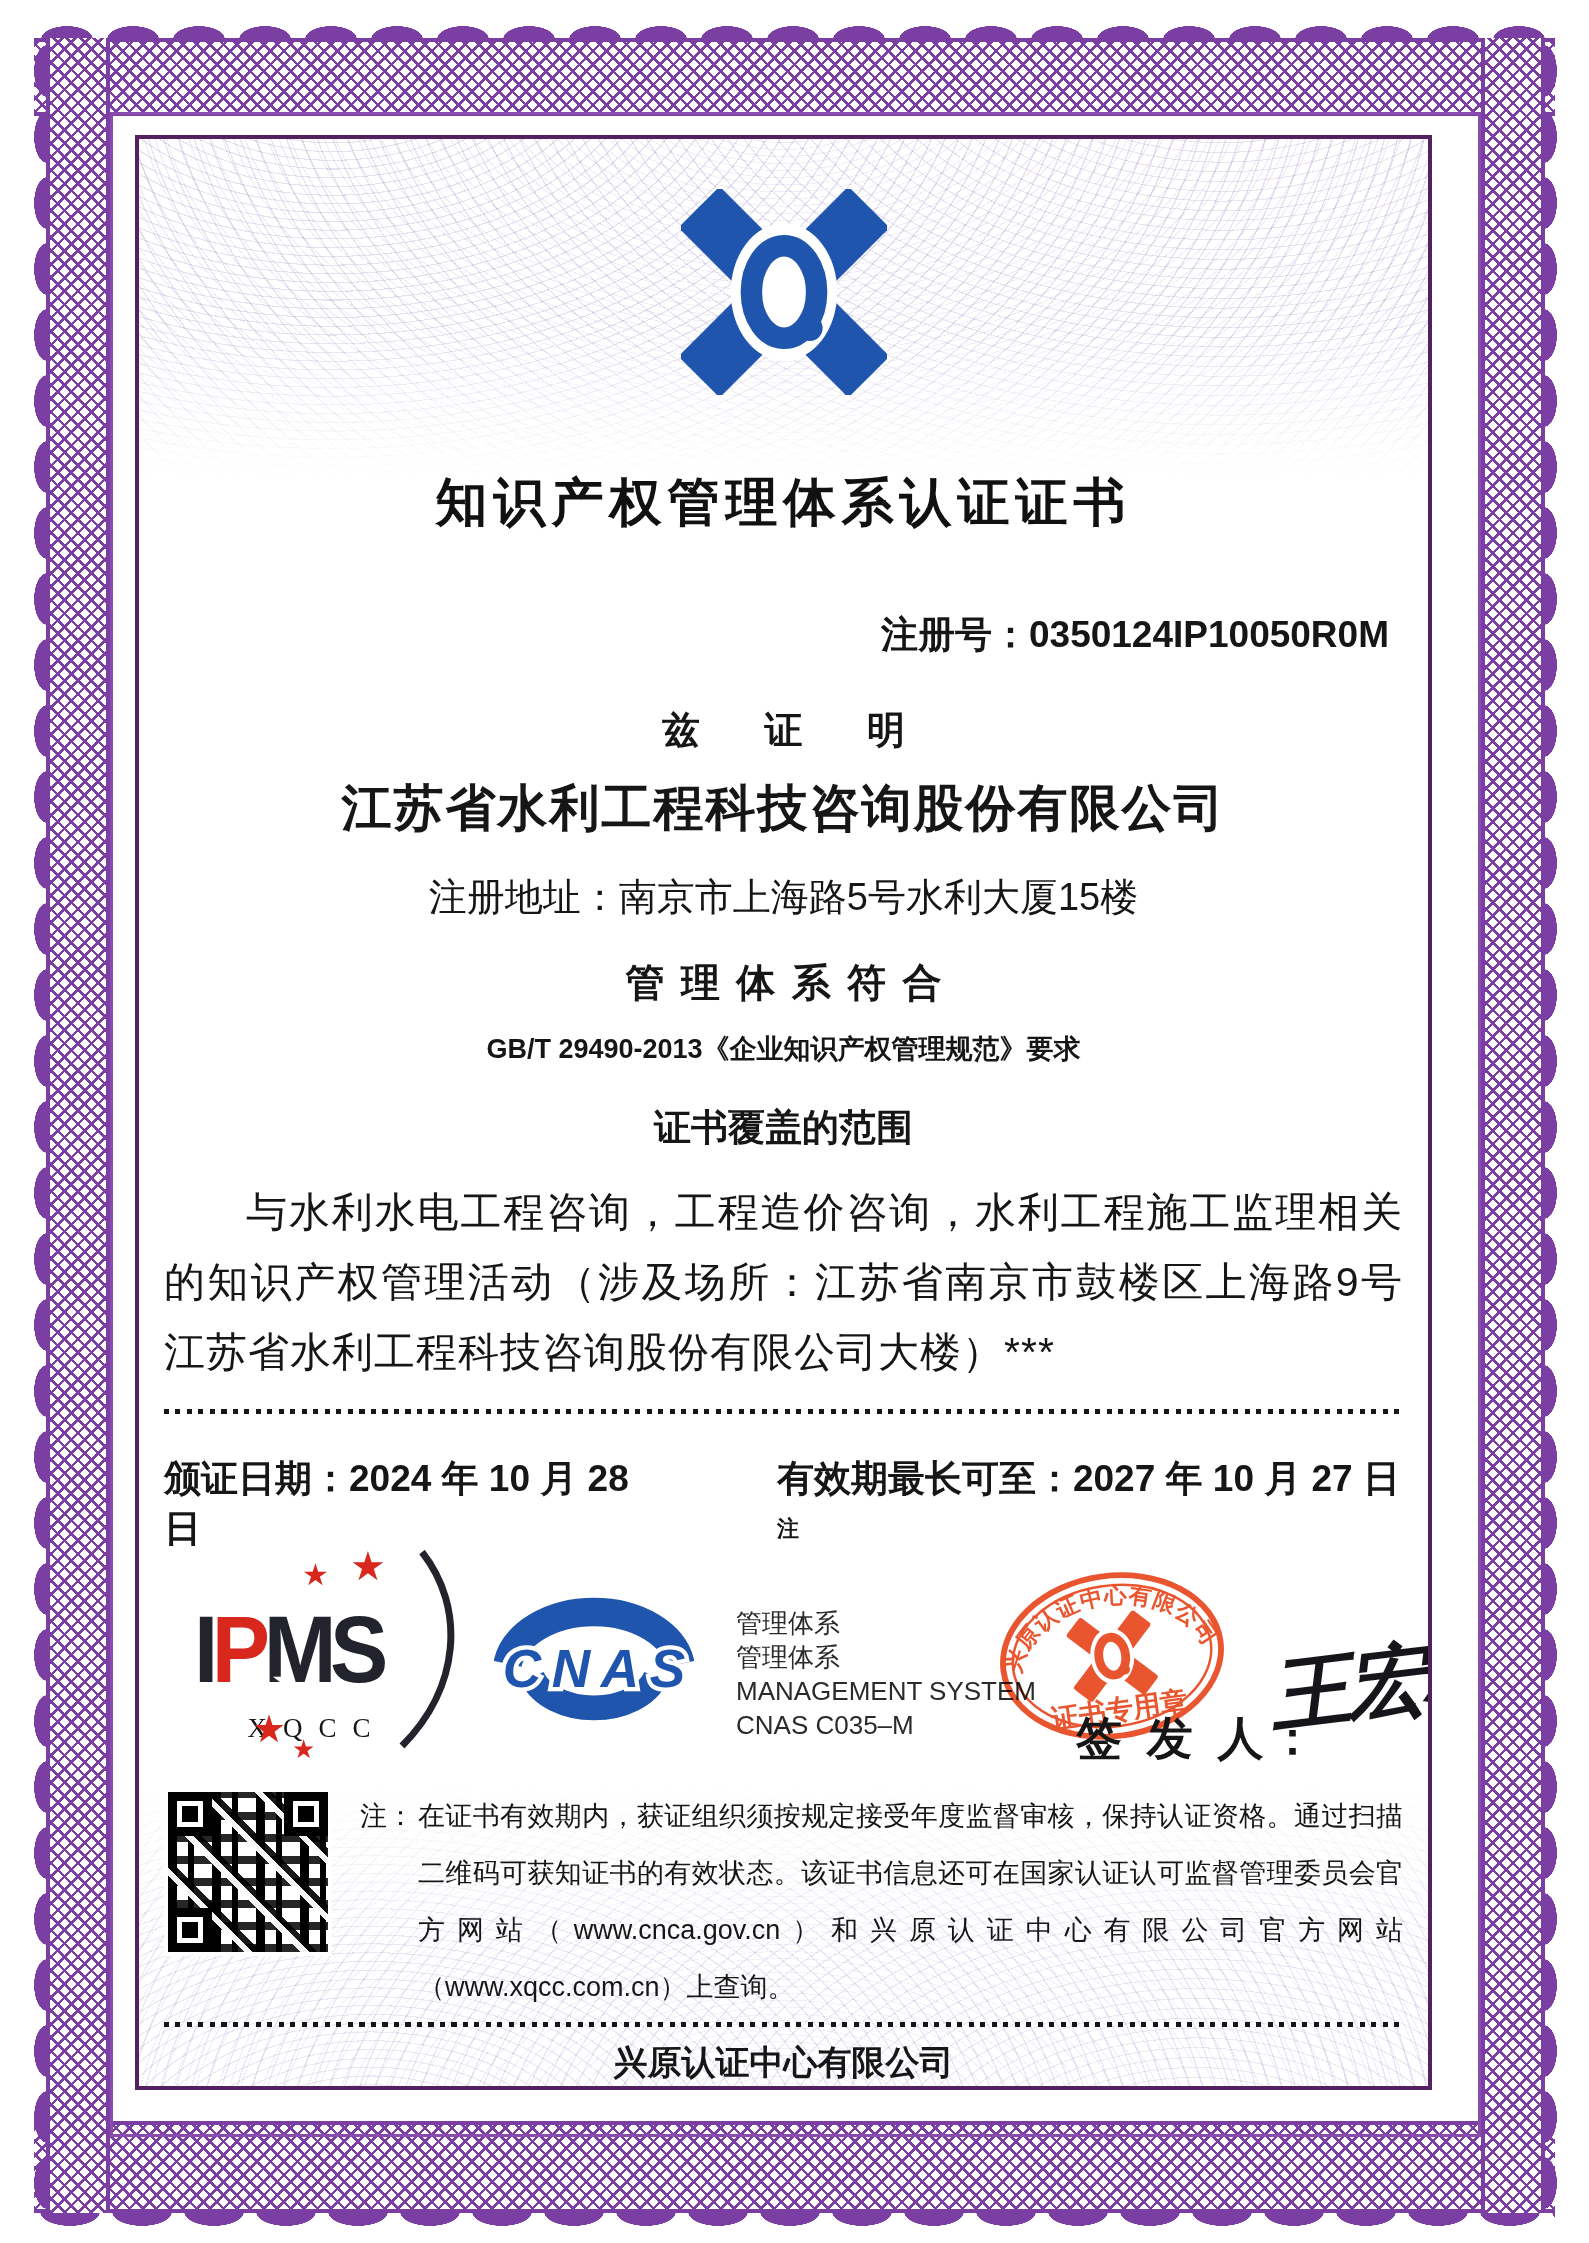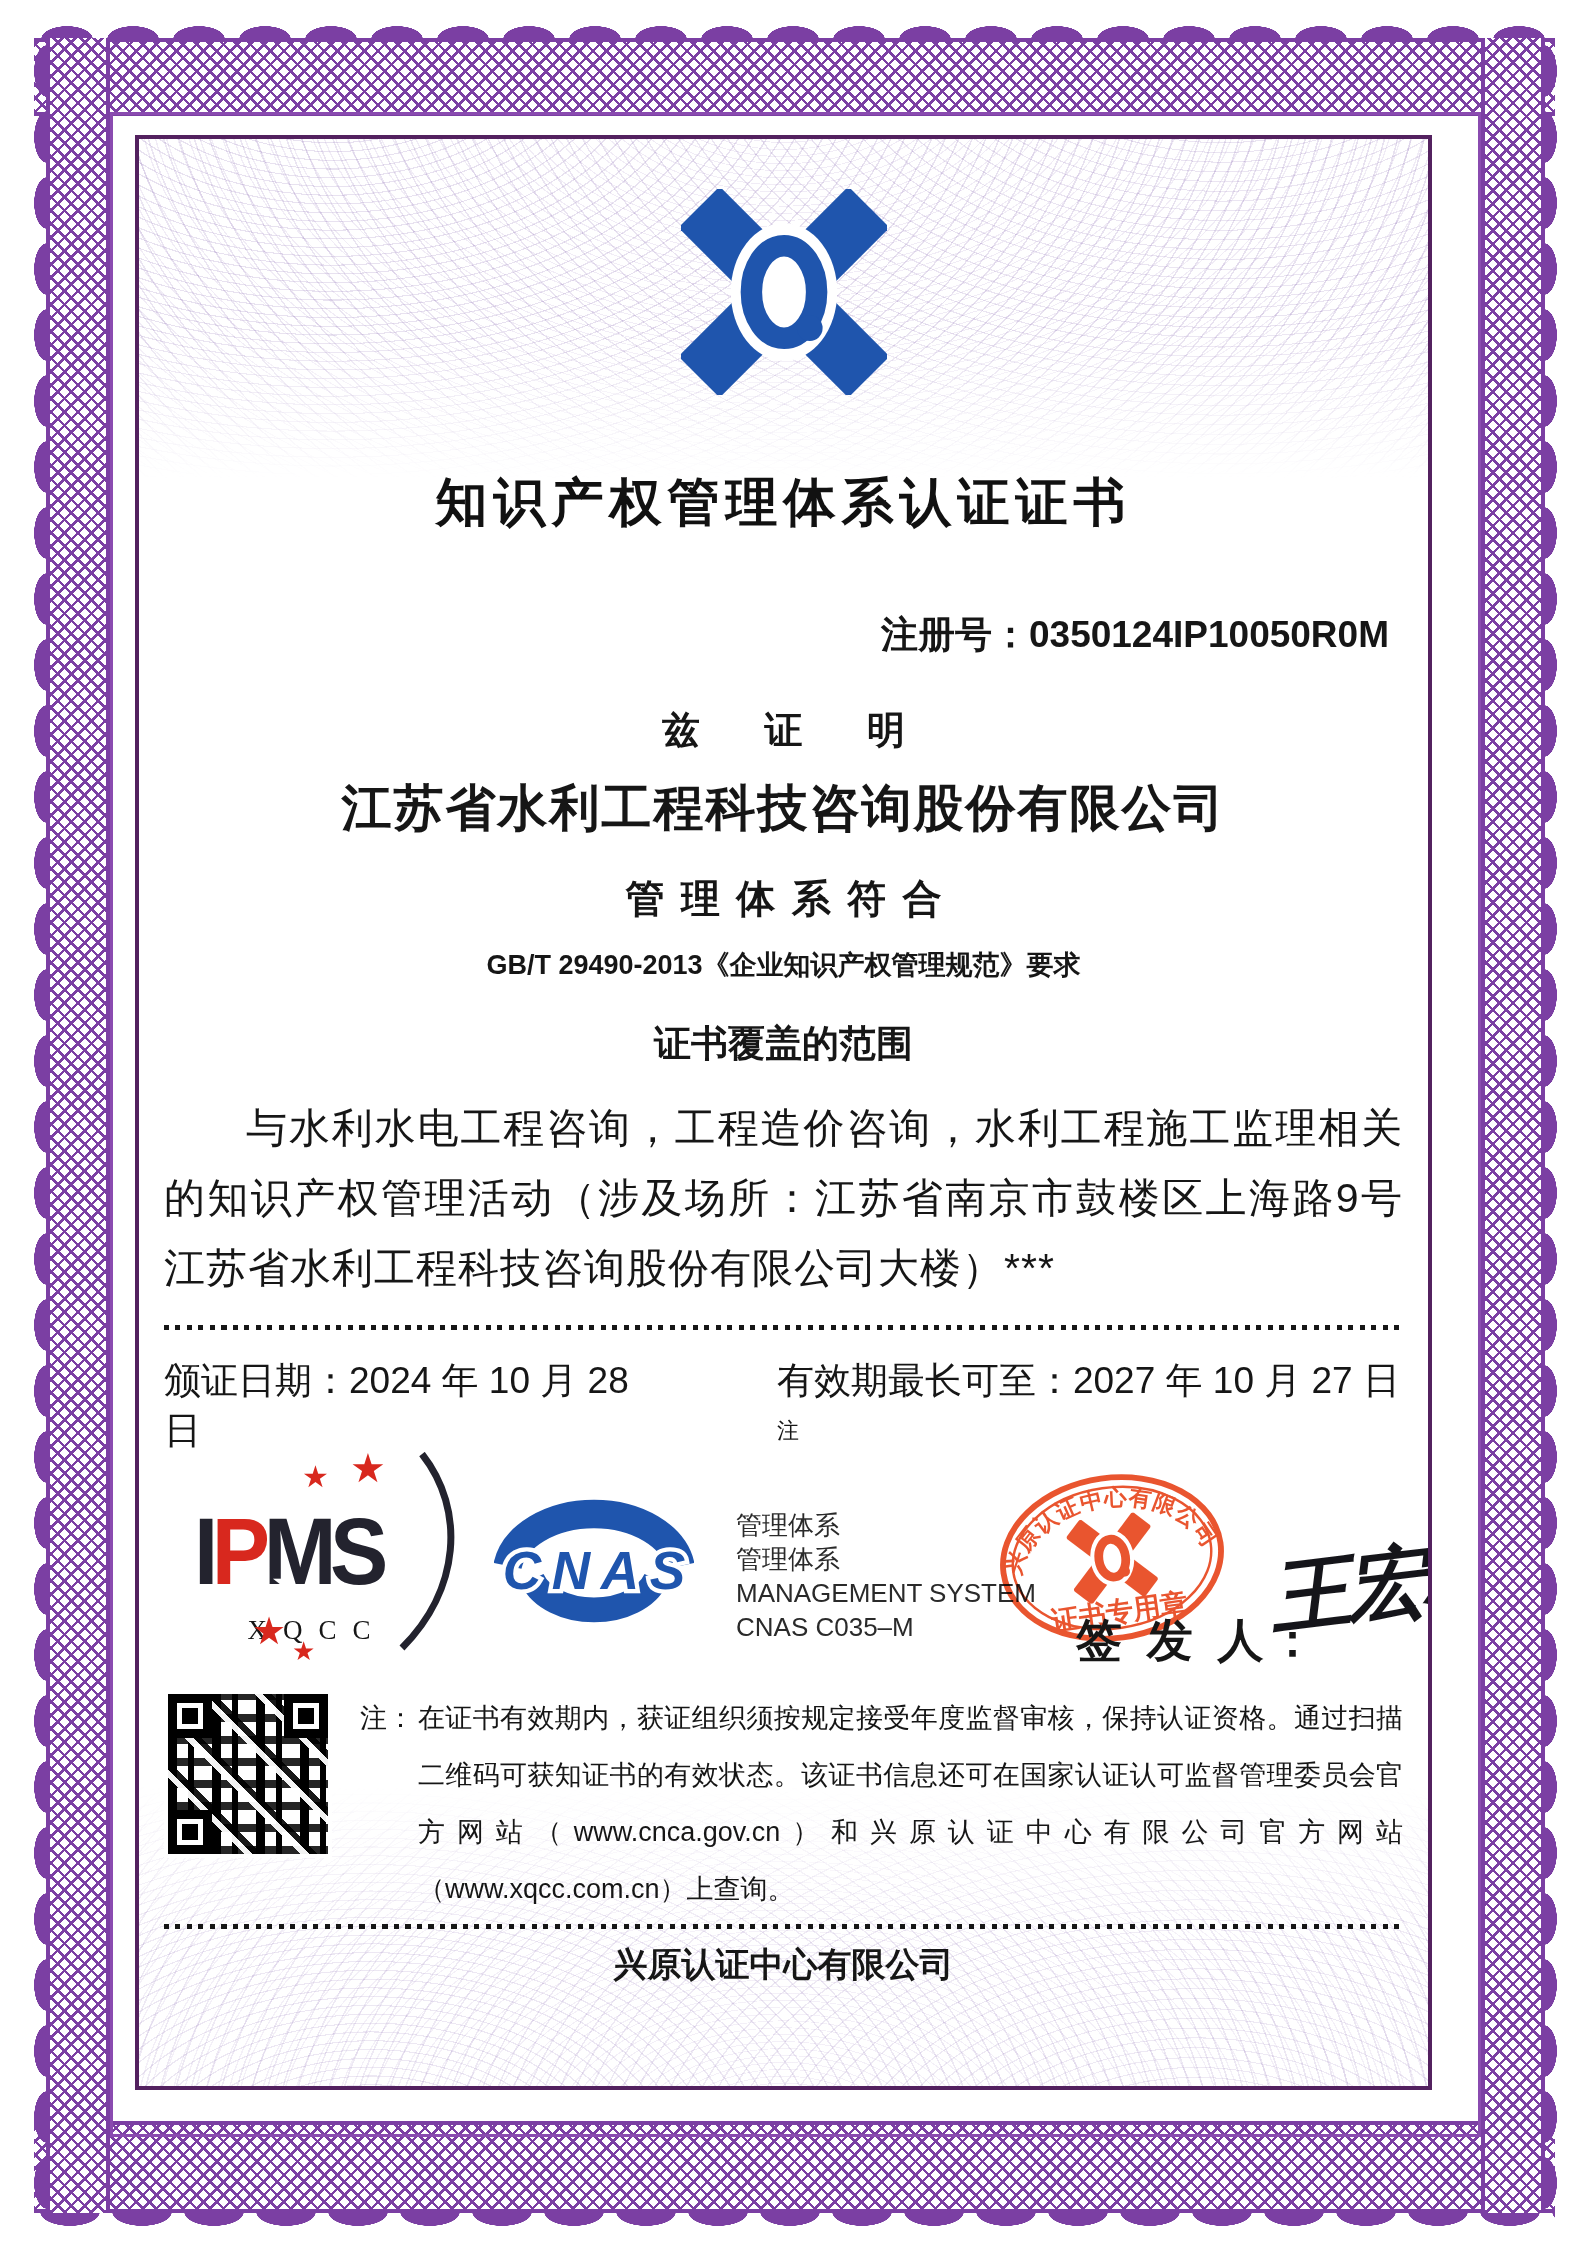--- a/index.html
+++ b/index.html
@@ -55,21 +55,21 @@
   .addr,.credit{text-align:center;font-size:38px;line-height:56px;font-weight:500;}
   .addr{margin-top:28px;}
   .credit{margin-top:12px;}
   .conform{margin-top:32px;text-align:center;font-size:39px;line-height:52px;font-weight:bold;letter-spacing:.42em;text-indent:.42em;}
   .standard{margin-top:12px;text-align:center;font-size:27px;line-height:56px;font-weight:bold;}
   .scope-title{margin-top:26px;text-align:center;font-size:37px;line-height:50px;font-weight:600;}
   .scope{margin:24px 0 0;font-size:41px;line-height:70px;font-weight:500;letter-spacing:1px;text-indent:2em;text-align:justify;}
   .dotted{height:5px;background:repeating-linear-gradient(90deg,#161616 0 5px,transparent 5px 11.5px);}
   .d1{margin-top:22px;}
   .d2{margin-top:6px;}
-  .dates{margin-top:26px;display:flex;font-size:37px;line-height:50px;font-weight:400;gap:24px;}
+  .dates{margin-top:40px;display:flex;font-size:37px;line-height:50px;font-weight:700;gap:24px;}
   .dates .valid{margin-left:92px;}
   .dates sup{font-size:22px;}
 
   
   .marks{position:relative;height:218px;margin-top:6px;}
   .ipms{position:absolute;left:30px;top:2px;width:250px;height:200px;}
   .ipms-word{position:relative;font-size:95px;line-height:95px;font-weight:900;letter-spacing:-7px;color:#23232e;margin-top:32px;transform:scaleX(.92);transform-origin:left;}
   .ipms-word .red{color:#d8281e;}
   .pstar{position:absolute;left:84px;top:30px;font-size:30px;color:#fff;letter-spacing:0;}
   .ipms-arc{position:absolute;left:60px;top:-20px;width:230px;height:200px;pointer-events:none;}
@@ -134,20 +134,21 @@
         <svg class="logo-top" viewBox="0 0 240 240">
             <use href="#xlogo"></use>
           </svg>
 
         <h1 class="title">知识产权管理体系认证证书</h1>
 
         <div class="regno"><span>注册号：</span><span>0350124IP10050R0M</span></div>
 
         <div class="hereby">兹证明</div>
         <div class="company">江苏省水利工程科技咨询股份有限公司</div>
+        <div class="addr">注册地址：南京市上海路5号水利大厦15楼</div>
 
         <div class="conform">管理体系符合</div>
         <div class="standard">GB/T 29490-2013《企业知识产权管理规范》要求</div>
 
         <div class="scope-title">证书覆盖的范围</div>
         <p class="scope">与水利水电工程咨询，工程造价咨询，水利工程施工监理相关的知识产权管理活动（涉及场所：江苏省南京市鼓楼区上海路9号江苏省水利工程科技咨询股份有限公司大楼）***</p>
 
         <div class="dotted d1"></div>
 
         <div class="dates">

